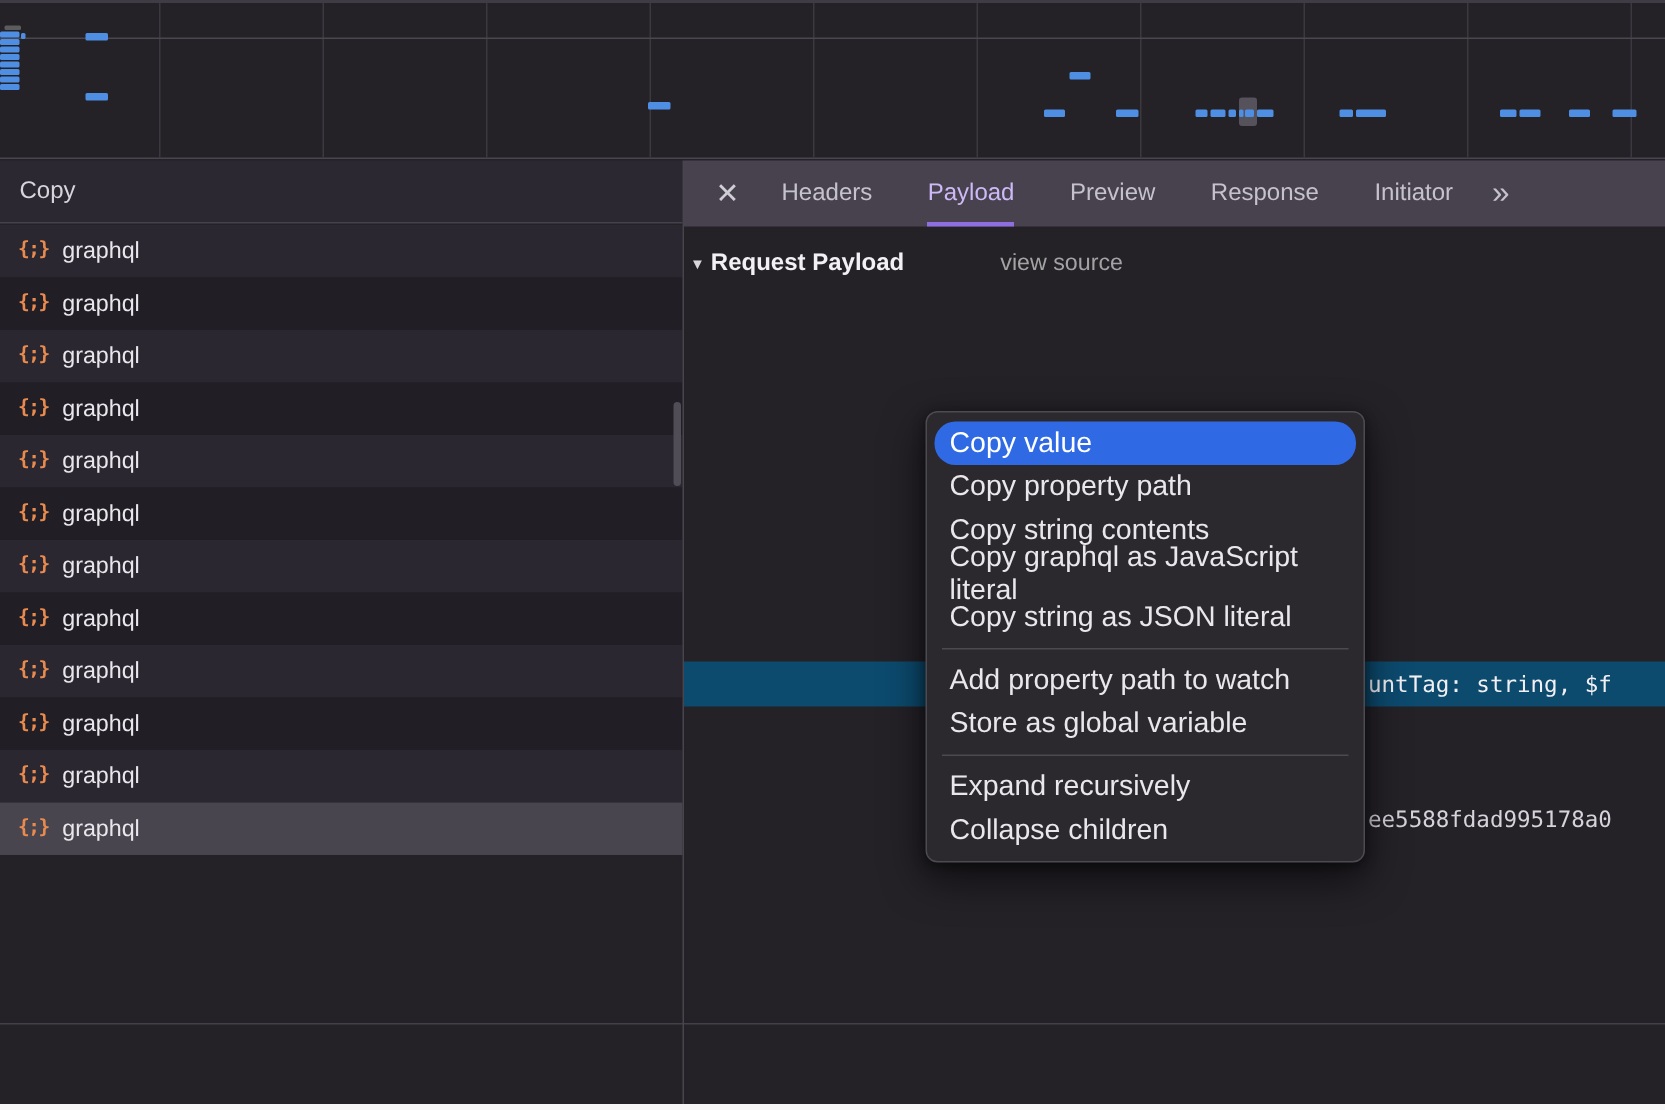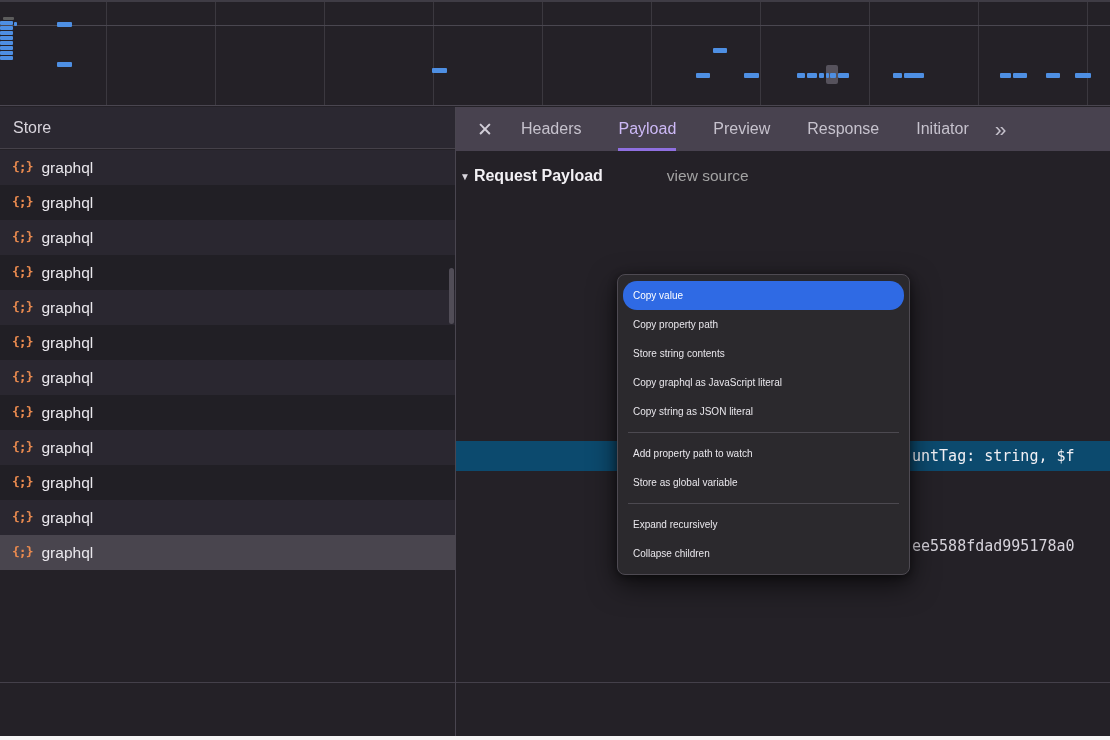--- a/index.html
+++ b/index.html
@@ -60,21 +60,21 @@
   .row-vars { padding-left:28px; }
   .val-sel { color:#f2f0f4; }
   .preview-dim { color:#d6d3db; }
   .frag { position:absolute; left:456px; top:0; }
 
   
   .context-menu { position:absolute; left:617px; top:274px; width:293px; z-index:50;
     background:#2b292d; border:1px solid #4e4a52; border-radius:8px; padding:6px 0;
     box-shadow:0 10px 28px rgba(0,0,0,.6), 0 2px 8px rgba(0,0,0,.45); }
   .menu-item { height:29px; display:flex; align-items:center; margin:0 5px; padding:0 10px;
-    color:#e9e7ec; font-size:10px; border-radius:14px; }
+    color:#e9e7ec; font-size:19px; border-radius:14px; }
   .menu-item.highlighted { color:#ffffff; }
   .menu-sep { height:1px; background:#4c4950; margin:6px 10px; }
 </style>
 </head>
 <body>
 
 <div class="screen">
   <div class="top-edge"></div>
 
   <div class="overview" id="overview">
@@ -115,21 +115,21 @@
       <div class="ov-bar" style="left: 893px; top: 71px; width: 9px; height: 5px; background: rgb(78, 143, 227);"></div>
       <div class="ov-bar" style="left: 904px; top: 71px; width: 20px; height: 5px; background: rgb(78, 143, 227);"></div>
       <div class="ov-bar" style="left: 1000px; top: 71px; width: 11px; height: 5px; background: rgb(78, 143, 227);"></div>
       <div class="ov-bar" style="left: 1013px; top: 71px; width: 14px; height: 5px; background: rgb(78, 143, 227);"></div>
       <div class="ov-bar" style="left: 1046px; top: 71px; width: 14px; height: 5px; background: rgb(78, 143, 227);"></div>
       <div class="ov-bar" style="left: 1075px; top: 71px; width: 16px; height: 5px; background: rgb(78, 143, 227);"></div>
     </div>
 
   <div class="left-panel">
     <div class="name-header">
-      <span>Store</span>
+      <span>Copy</span>
     </div>
     <div class="req-rows" id="req-rows">
         <div class="req-row odd">
           <span class="json-icon">{;}</span>
           <span>graphql</span>
         </div>
         <div class="req-row even">
           <span class="json-icon">{;}</span>
           <span>graphql</span>
         </div>
@@ -216,21 +216,21 @@
         </div>
       </div>
     </div>
   </div>
 
   <div class="h-divider"></div>
 
   <div class="context-menu" id="menu">
       <div class="menu-item highlighted" style="background: rgb(47, 106, 228);">Copy value</div>
       <div class="menu-item">Copy property path</div>
-      <div class="menu-item">Store string contents</div>
+      <div class="menu-item">Copy string contents</div>
       <div class="menu-item">Copy graphql as JavaScript literal</div>
       <div class="menu-item">Copy string as JSON literal</div>
       <div class="menu-sep"></div>
       <div class="menu-item">Add property path to watch</div>
       <div class="menu-item">Store as global variable</div>
       <div class="menu-sep"></div>
       <div class="menu-item">Expand recursively</div>
       <div class="menu-item">Collapse children</div>
     </div>
 

